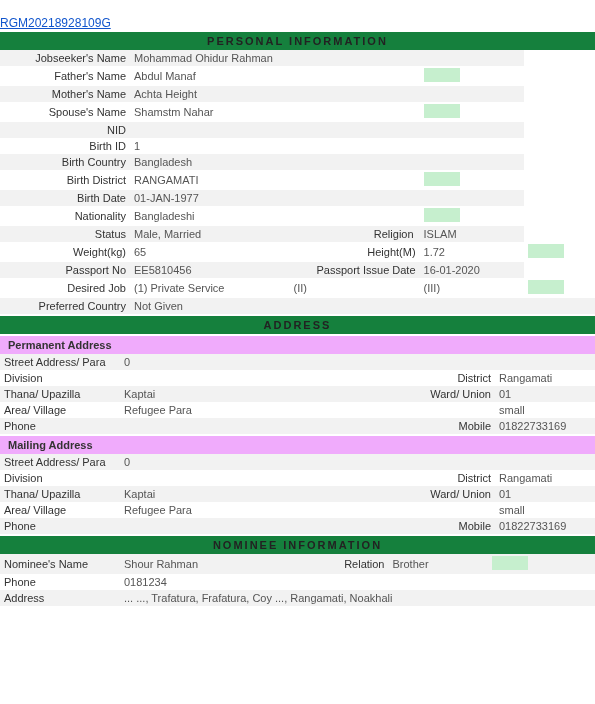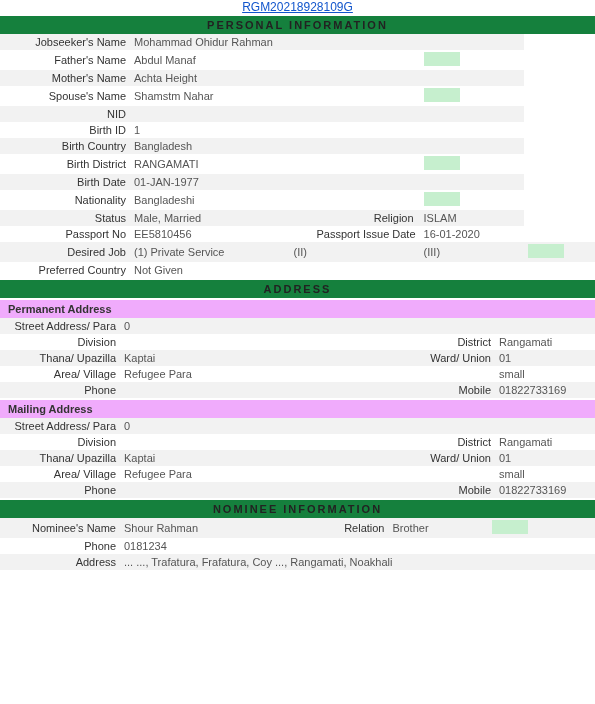--- a/index.html
+++ b/index.html
@@ -5,22 +5,22 @@
     * { box-sizing: border-box; margin: 0; padding: 0; }
     body {
       font-family: Arial, sans-serif;
       font-size: 11px;
       background: #fff;
       width: 595px;
       min-height: 704px;
       color: #333;
     }
     .top-link {
-      text-align: center;
-      padding: 0 0 2px 0;
+      text-align: left;
+      padding: 16px 0 2px 0;
     }
     .top-link a {
       color: #1155cc;
       text-decoration: underline;
       font-size: 12px;
     }
     .section-header {
       background: #15803d;
       text-align: center;
       font-weight: bold;
@@ -81,21 +81,20 @@
       font-size: 11px;
       vertical-align: middle;
     }
     .address-table tr:nth-child(odd) {
       background: #f2f2f2;
     }
     .address-table tr:nth-child(even) {
       background: #fff;
     }
     .addr-label {
-      text-align: right;
       width: 120px;
       padding-right: 6px;
       color: #333;
     }
     .addr-value {
       color: #555;
     }
     .addr-right-label {
       text-align: right;
       color: #333;
@@ -191,20 +190,27 @@
       <td><span class="green-bar edit-btn"></span></td>
     </tr>
 
     <tr>
       <td class="label-cell">Status</td>
       <td class="value-cell">Male, Married</td>
       <td class="label-cell" style="text-align:right; padding-right:6px;">Religion</td>
       <td class="value-cell">ISLAM</td>
     </tr>
 
+    <tr>
+      <td class="label-cell">Weight(kg)</td>
+      <td class="value-cell">65</td>
+      <td style="text-align:right; padding-right:4px; width:80px; color:#333;">Height(M)</td>
+      <td style="color:#555;">1.72</td>
+      <td><span class="green-bar edit-btn"></span></td>
+    </tr>
 
     <tr>
       <td class="label-cell">Passport No</td>
       <td class="value-cell">EE5810456</td>
       <td style="text-align:right; padding-right:4px; color:#333; white-space:nowrap;">Passport Issue Date</td>
       <td style="color:#555;margin-left:8px;">16-01-2020</td>
     </tr>
 
     <tr>
       <td class="label-cell">Desired Job</td>

